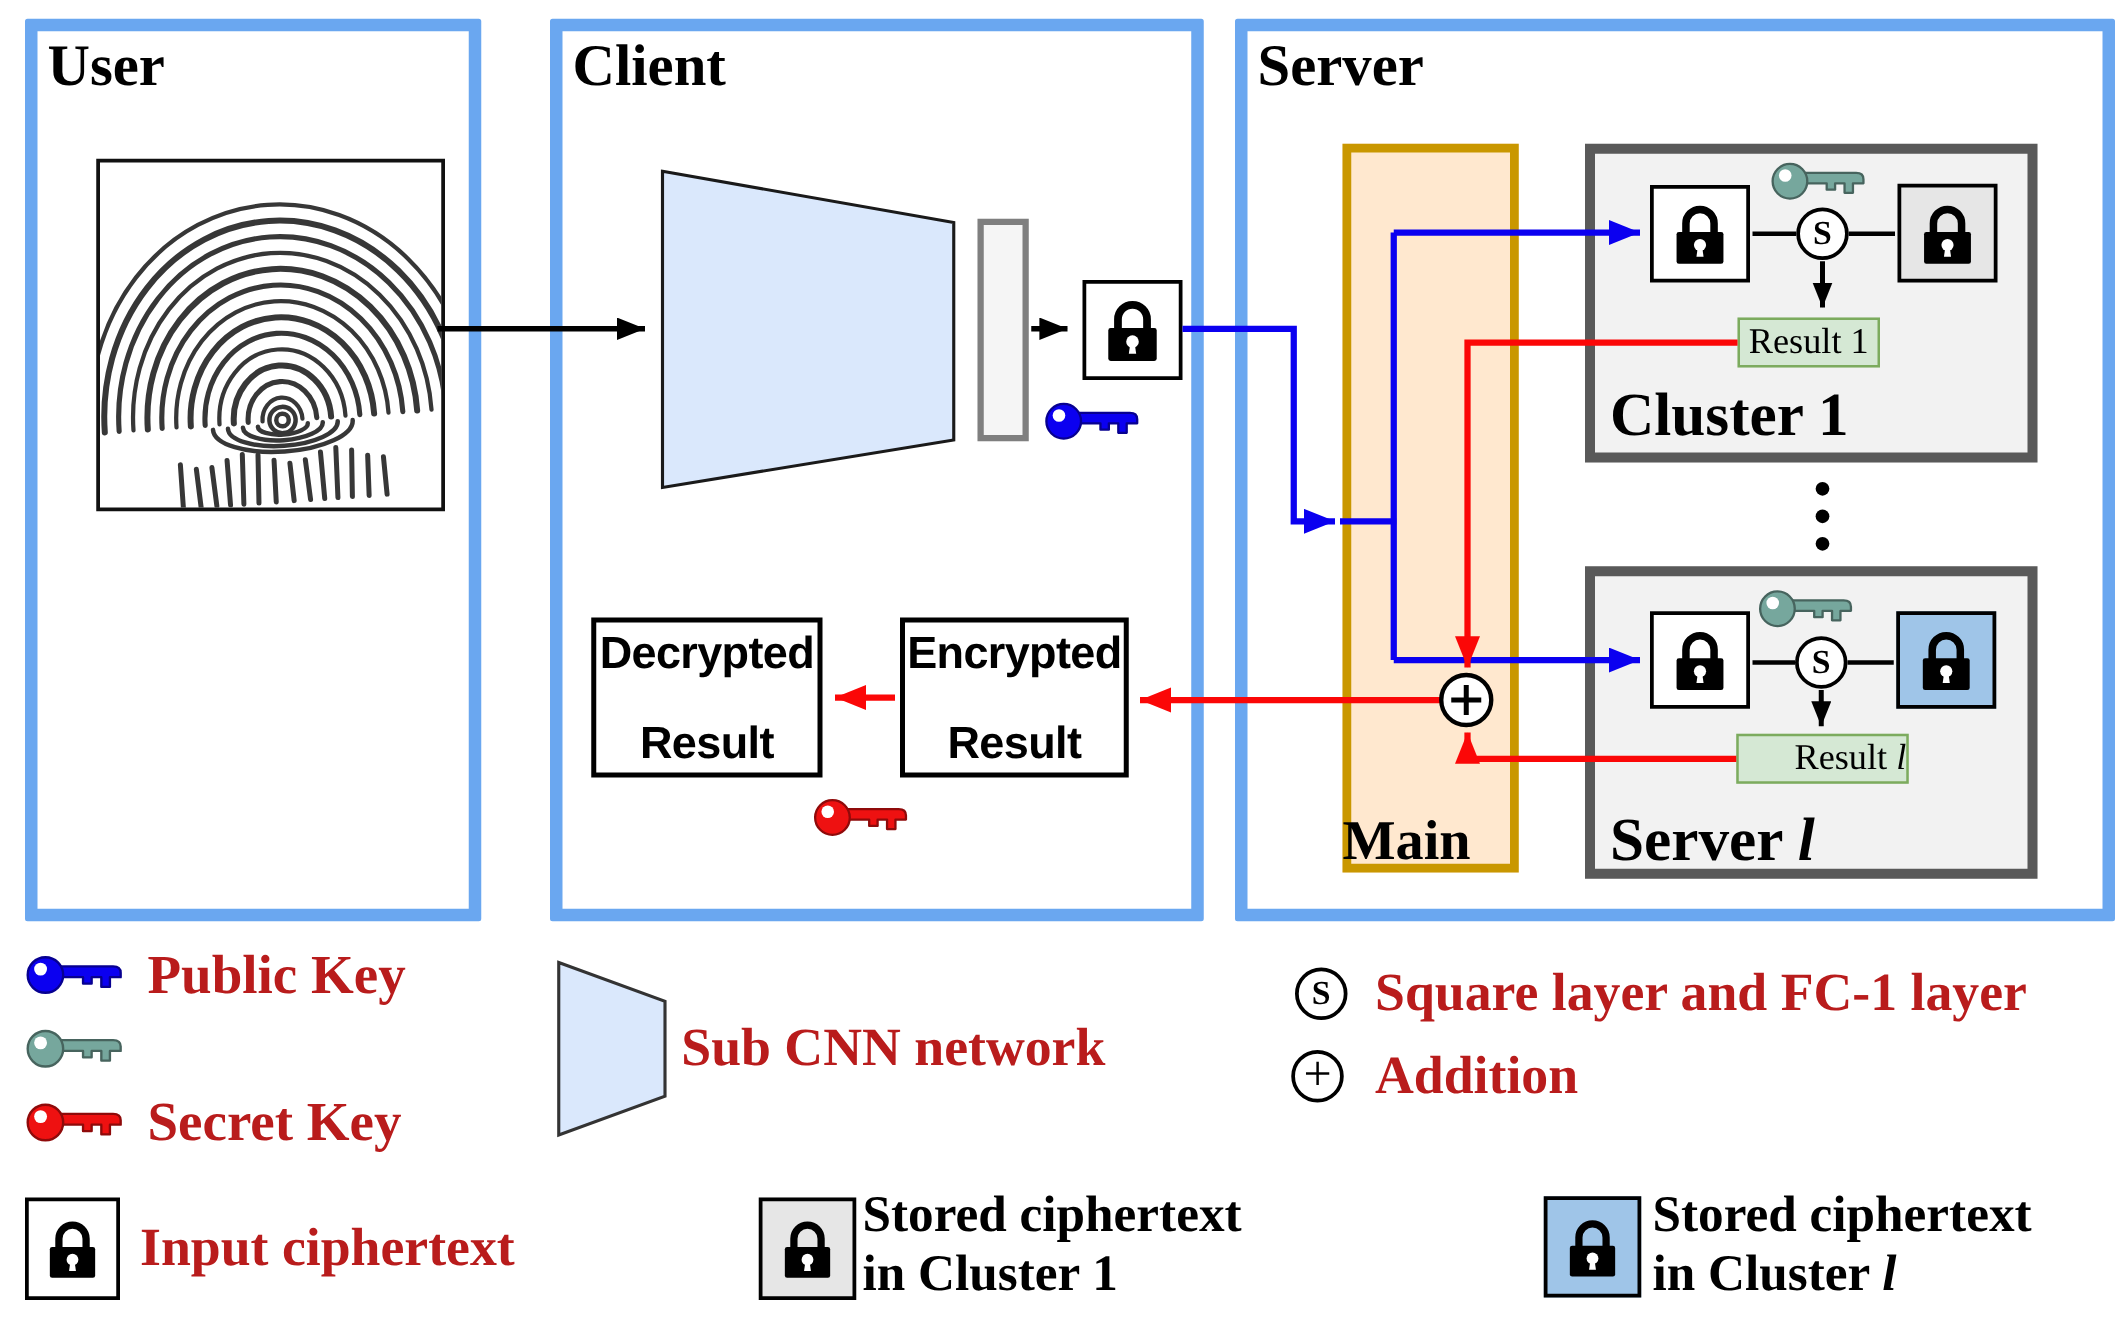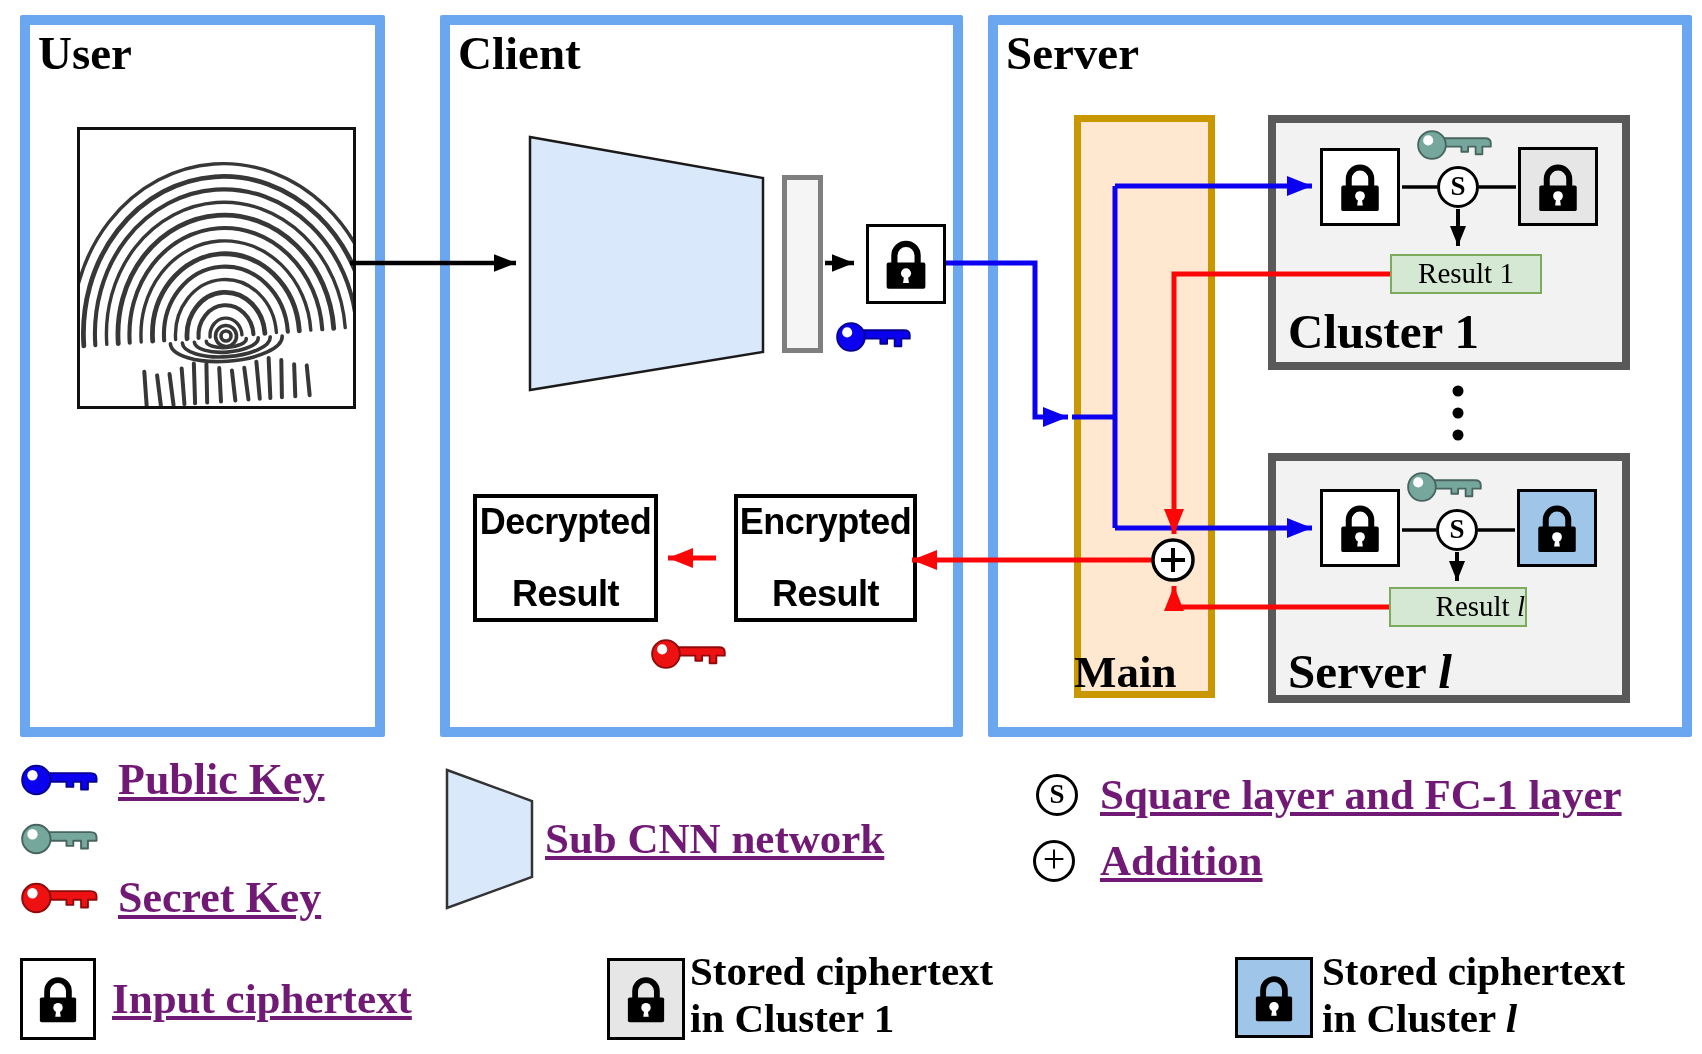--- a/index.html
+++ b/index.html
@@ -14,21 +14,21 @@
   .keyph svg{display:block;width:100%;height:100%;}
   .scircle{position:absolute;width:42px;height:42px;border:3px solid #000;border-radius:50%;
            background:#fff;box-sizing:border-box;text-align:center;
            font:700 27px "Liberation Serif",serif;line-height:34px;color:#000;}
   .result{position:absolute;background:#d5e8d4;border:2px solid #7cab5e;box-sizing:border-box;
           text-align:center;font:400 29px "Liberation Serif",serif;line-height:35px;color:#000;white-space:nowrap;}
   .rbox{position:absolute;border:4px solid #000;background:#fff;box-sizing:border-box;
         display:flex;flex-direction:column;align-items:center;justify-content:center;
         font:700 36px "Liberation Sans",sans-serif;line-height:1.1;letter-spacing:-0.5px;color:#000;text-align:center;gap:32px;}
   .lglabel{position:absolute;font:700 44px "Liberation Serif",serif;line-height:48px;
-           white-space:nowrap;color:#701a75;text-decoration:underline;}
+           white-space:nowrap;color:#b91c1c;}
   .stored{position:absolute;font:700 41px "Liberation Serif",serif;line-height:47px;
           text-align:left;color:#000;}
   .it{font-style:italic;}
   .fprint{position:absolute;left:77px;top:127px;width:273px;height:276px;border:3px solid #111;
           background:#fff;box-sizing:content-box;}
   svg.overlay{position:absolute;left:0;top:0;width:1702px;height:1054px;pointer-events:none;z-index:7;}
   .under{z-index:3;}
 </style>
 </head>
 <body>
@@ -106,21 +106,21 @@
     </div>
   <div class="scircle" style="left:1437px;top:166px;z-index:6;">S</div>
   <div class="lockbox" style="left:1518px;top:147px;width:80px;height:79px;background:#e6e6e6;z-index:6;">
     <span style="width: 60px; height: 60px; display: block;"><svg viewBox="0 0 80 80" width="100%" height="100%">
     <path d="M25 42 V29 a15 15 0 0 1 30 0 V42" fill="none" stroke="#000" stroke-width="8"></path>
     <rect x="15" y="38" width="50" height="34" rx="2.5" fill="#000"></rect>
     <circle cx="40" cy="52" r="6.5" fill="#fff"></circle>
     <path d="M37.6 55 L36.2 64.5 H43.8 L42.4 55 Z" fill="#fff"></path>
   </svg></span>
   </div>
-  <div class="result" style="left:1390px;top:254px;width:152px;height:40px;z-index:6;">Result 1</div>
+  <div class="result" style="left:1390px;top:254px;width:114px;height:40px;z-index:6;">Result 1</div>
   <div style="position:absolute;left:1288px;top:303px;font:700 49px 'Liberation Serif',serif;z-index:6;">Cluster 1</div>
 
   <div class="subcol under" style="left:1268px;top:453px;width:362px;height:250px;border:8px solid #595959;background:#f2f2f2;"></div>
   <div class="lockbox" style="left:1320px;top:489px;width:80px;height:78px;z-index:6;">
     <span style="width: 60px; height: 60px; display: block;"><svg viewBox="0 0 80 80" width="100%" height="100%">
     <path d="M25 42 V29 a15 15 0 0 1 30 0 V42" fill="none" stroke="#000" stroke-width="8"></path>
     <rect x="15" y="38" width="50" height="34" rx="2.5" fill="#000"></rect>
     <circle cx="40" cy="52" r="6.5" fill="#fff"></circle>
     <path d="M37.6 55 L36.2 64.5 H43.8 L42.4 55 Z" fill="#fff"></path>
   </svg></span>
@@ -161,21 +161,21 @@
     <path d="M30 18 H82 Q89 18 89 24 L89 28 H79 V37 H71 V28 H62 V34 H54 V28 H30 Z" fill="#0b00f0" stroke="rgb(7,0,144)" stroke-width="2.2" stroke-linejoin="round"></path>
     <circle cx="19" cy="26" r="16.5" fill="#0b00f0" stroke="rgb(7,0,144)" stroke-width="2.2"></circle>
     <circle cx="14.5" cy="20.5" r="6" fill="#fff"></circle>
   </svg>
     </div>
 
   <div class="rbox" style="left:473px;top:494px;width:185px;height:128px;z-index:6;">
     <span>Decrypted</span>
     <span>Result</span>
   </div>
-  <div class="rbox" style="left:720px;top:494px;width:183px;height:128px;z-index:6;margin-left:14px;">
+  <div class="rbox" style="left:720px;top:494px;width:183px;height:128px;z-index:6;">
     <span>Encrypted</span>
     <span>Result</span>
   </div>
   <div class="keyph" style="left:650px;top:631px;width:84px;height:46px;z-index:6;">
       <svg viewBox="0 0 100 52">
     <path d="M30 18 H82 Q89 18 89 24 L89 28 H79 V37 H71 V28 H62 V34 H54 V28 H30 Z" fill="#ee1111" stroke="rgb(143,10,10)" stroke-width="2.2" stroke-linejoin="round"></path>
     <circle cx="19" cy="26" r="16.5" fill="#ee1111" stroke="rgb(143,10,10)" stroke-width="2.2"></circle>
     <circle cx="14.5" cy="20.5" r="6" fill="#fff"></circle>
   </svg>
     </div>

